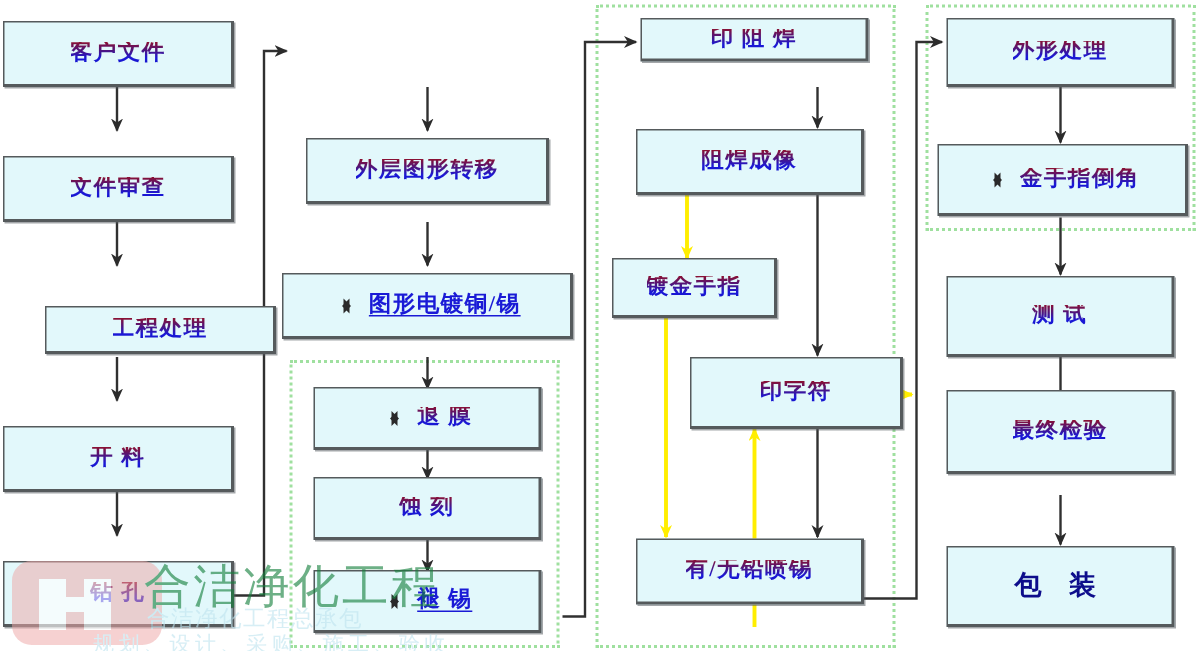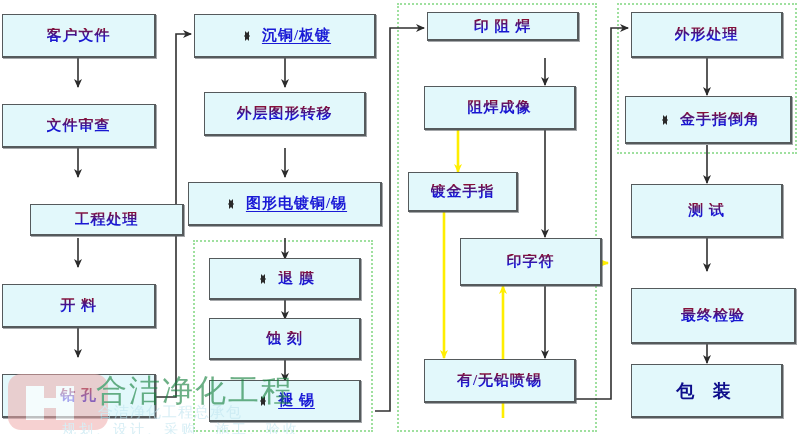--- a/index.html
+++ b/index.html
@@ -195,26 +195,20 @@
       <span class="label">开   料</span>
     </span>
   </div>
 
   <div class="node" style="left:2px;top:374px;width:154px;height:44px;">
     <span class="inner">
       <span class="label">钻   孔</span>
     </span>
   </div>
 
-  <div class="node link" style="left:194px;top:14px;width:182px;height:44px;">
-    <span class="inner">
-      <span class="bullet"></span>
-      <span class="label">沉铜/板镀</span>
-    </span>
-  </div>
 
   <div class="node" style="left:204px;top:92px;width:162px;height:44px;">
     <span class="inner">
       <span class="label">外层图形转移</span>
     </span>
   </div>
 
   <div class="node link" style="left:188px;top:182px;width:194px;height:44px;">
     <span class="inner">
       <span class="bullet"></span>
@@ -284,21 +278,21 @@
       <span class="label">金手指倒角</span>
     </span>
   </div>
 
   <div class="node" style="left:631px;top:184px;width:152px;height:54px;">
     <span class="inner">
       <span class="label">测   试</span>
     </span>
   </div>
 
-  <div class="node" style="left:631px;top:288px;width:165px;height:56px;">
+  <div class="node" style="left:631px;top:260px;width:152px;height:56px;">
     <span class="inner">
       <span class="label">最终检验</span>
     </span>
   </div>
 
   <div class="node packaging" style="left:631px;top:364px;width:152px;height:54px;">
     <span class="inner">
       <span class="label">包 装</span>
     </span>
   </div>

